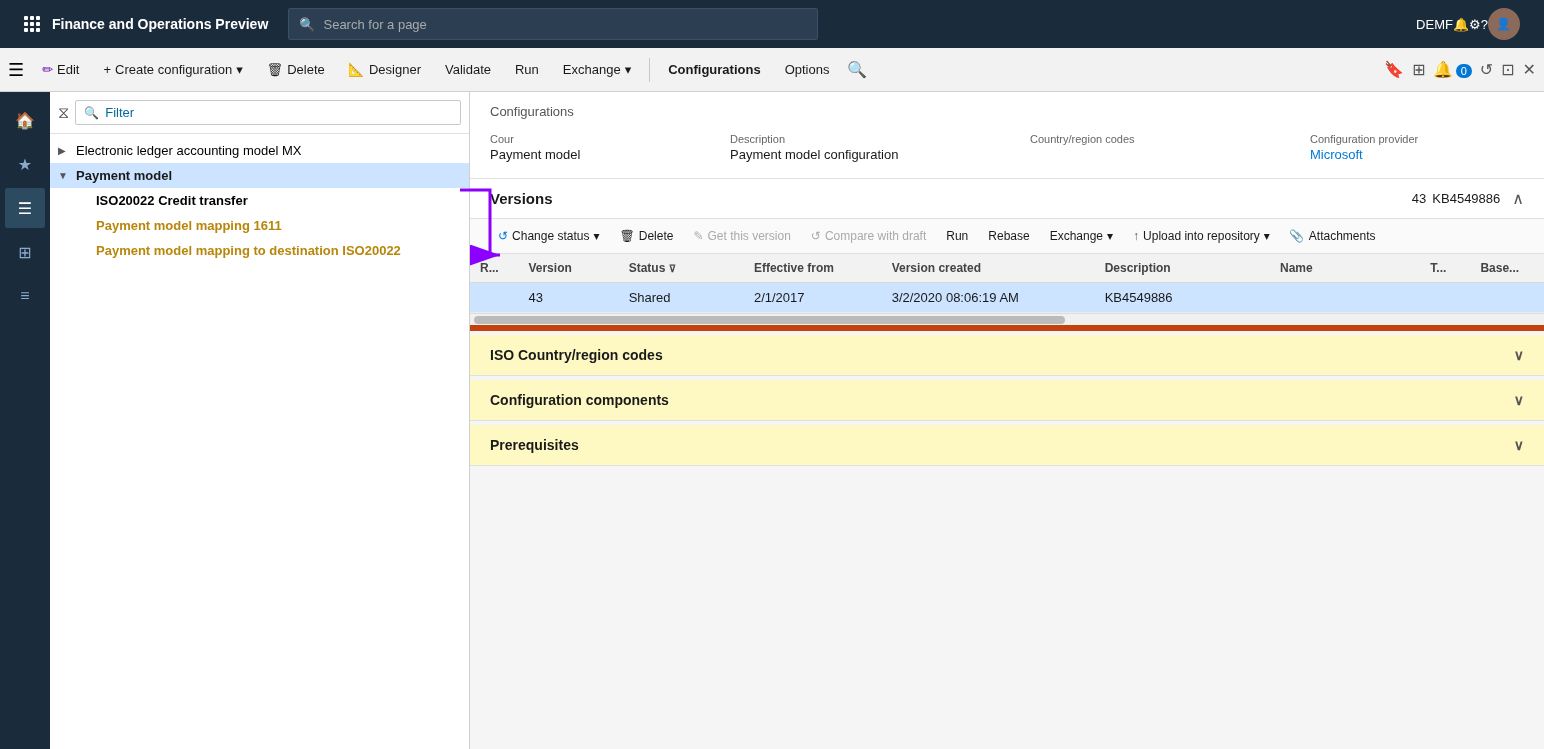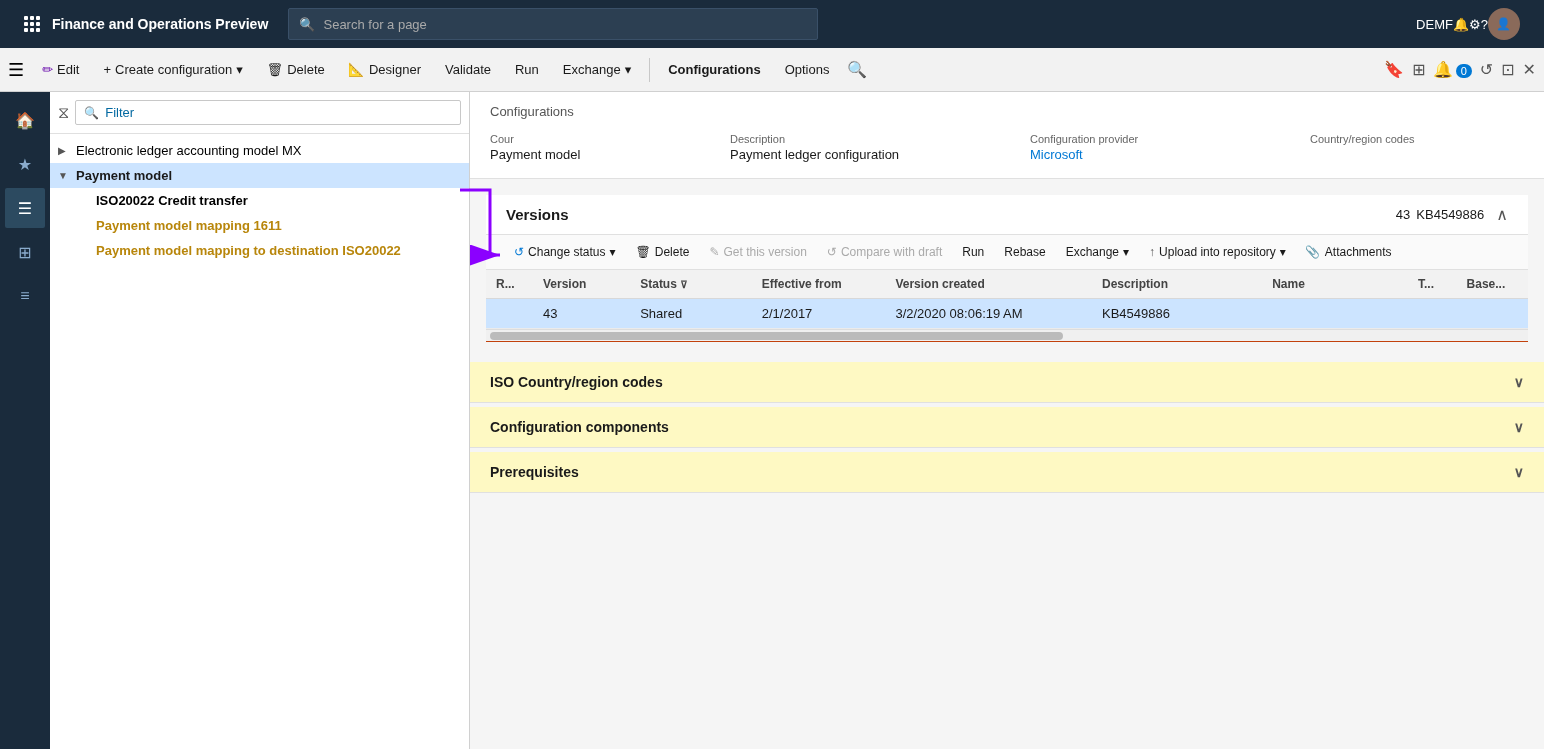--- a/index.html
+++ b/index.html
@@ -171,22 +171,22 @@
       gap: 0;
     }
     .config-field { padding: 4px 0; }
     .config-field-label { font-size: 11px; color: #666; margin-bottom: 2px; }
     .config-field-value { font-size: 13px; color: #1a1a1a; }
     .config-field-value.link { color: #0078d4; cursor: pointer; }
 
     
     .versions-section {
       background: white;
-      margin: 16px;
-      border-bottom: 1px solid #c2410c;
+      margin: 0;
+      border-bottom: 6px solid #c2410c;
     }
     .versions-header {
       display: flex;
       align-items: center;
       padding: 10px 20px;
       border-bottom: 1px solid #e0e0e0;
     }
     .versions-title { font-size: 15px; font-weight: 600; color: #1a1a1a; flex: 1; }
     .versions-badge { 
       font-size: 13px; color: #1a1a1a; margin-right: 12px;
@@ -414,29 +414,29 @@
 
     <div class="config-header">
       <div class="config-breadcrumb">Configurations</div>
       <div class="config-fields">
         <div class="config-field">
           <div class="config-field-label">Cour</div>
           <div class="config-field-value">Payment model</div>
         </div>
         <div class="config-field">
           <div class="config-field-label">Description</div>
-          <div class="config-field-value">Payment ledger configuration</div>
+          <div class="config-field-value">Payment model configuration</div>
+        </div>
+        <div class="config-field">
+          <div class="config-field-label">Country/region codes</div>
+          <div class="config-field-value"></div>
         </div>
         <div class="config-field">
           <div class="config-field-label">Configuration provider</div>
           <div class="config-field-value link">Microsoft</div>
-        </div>
-        <div class="config-field">
-          <div class="config-field-label">Country/region codes</div>
-          <div class="config-field-value"></div>
         </div>
       </div>
     </div>
 
     <div class="versions-section">
       <div class="versions-header">
         <span class="versions-title">Versions</span>
         <span class="versions-badge">
           <span>43</span>
           <span>KB4549886</span>

